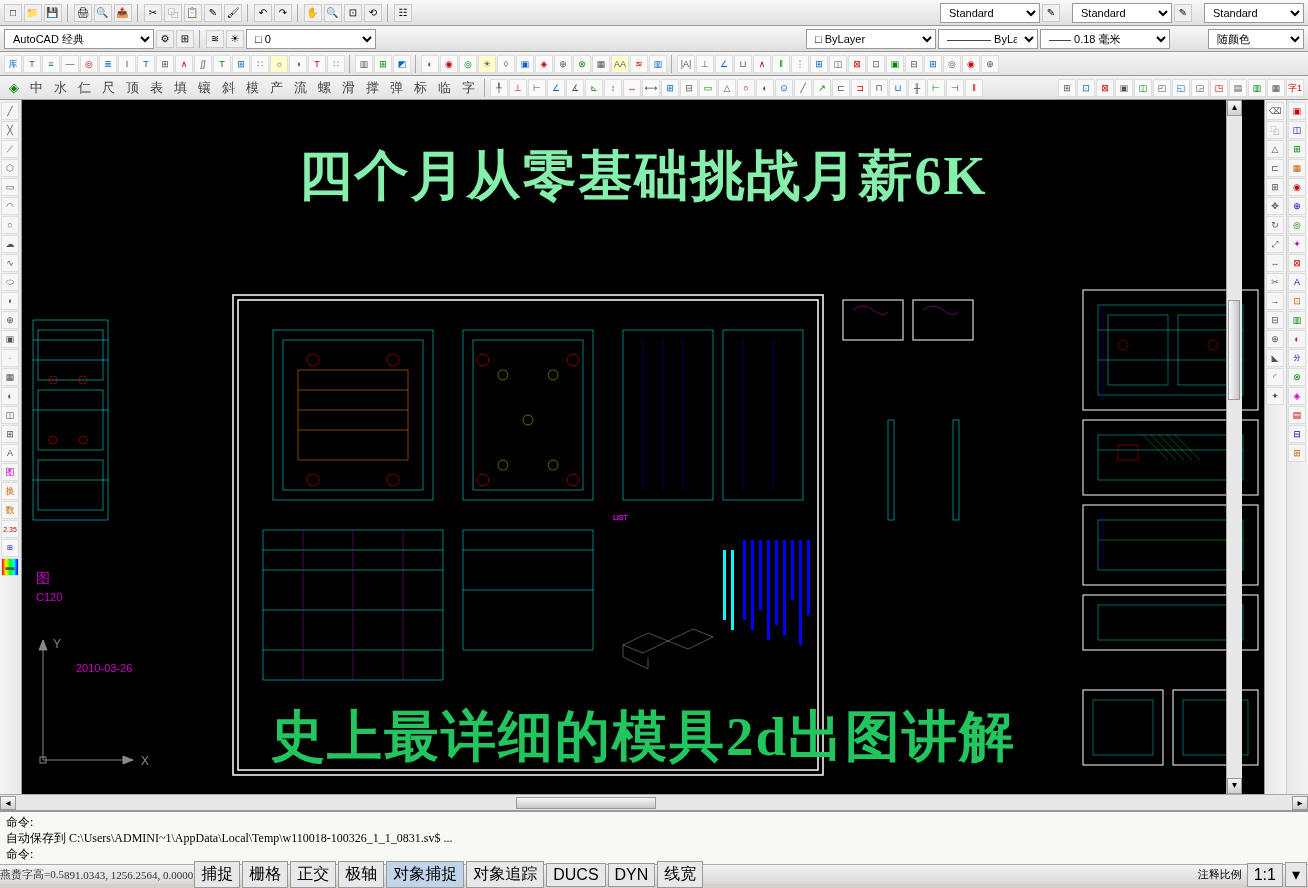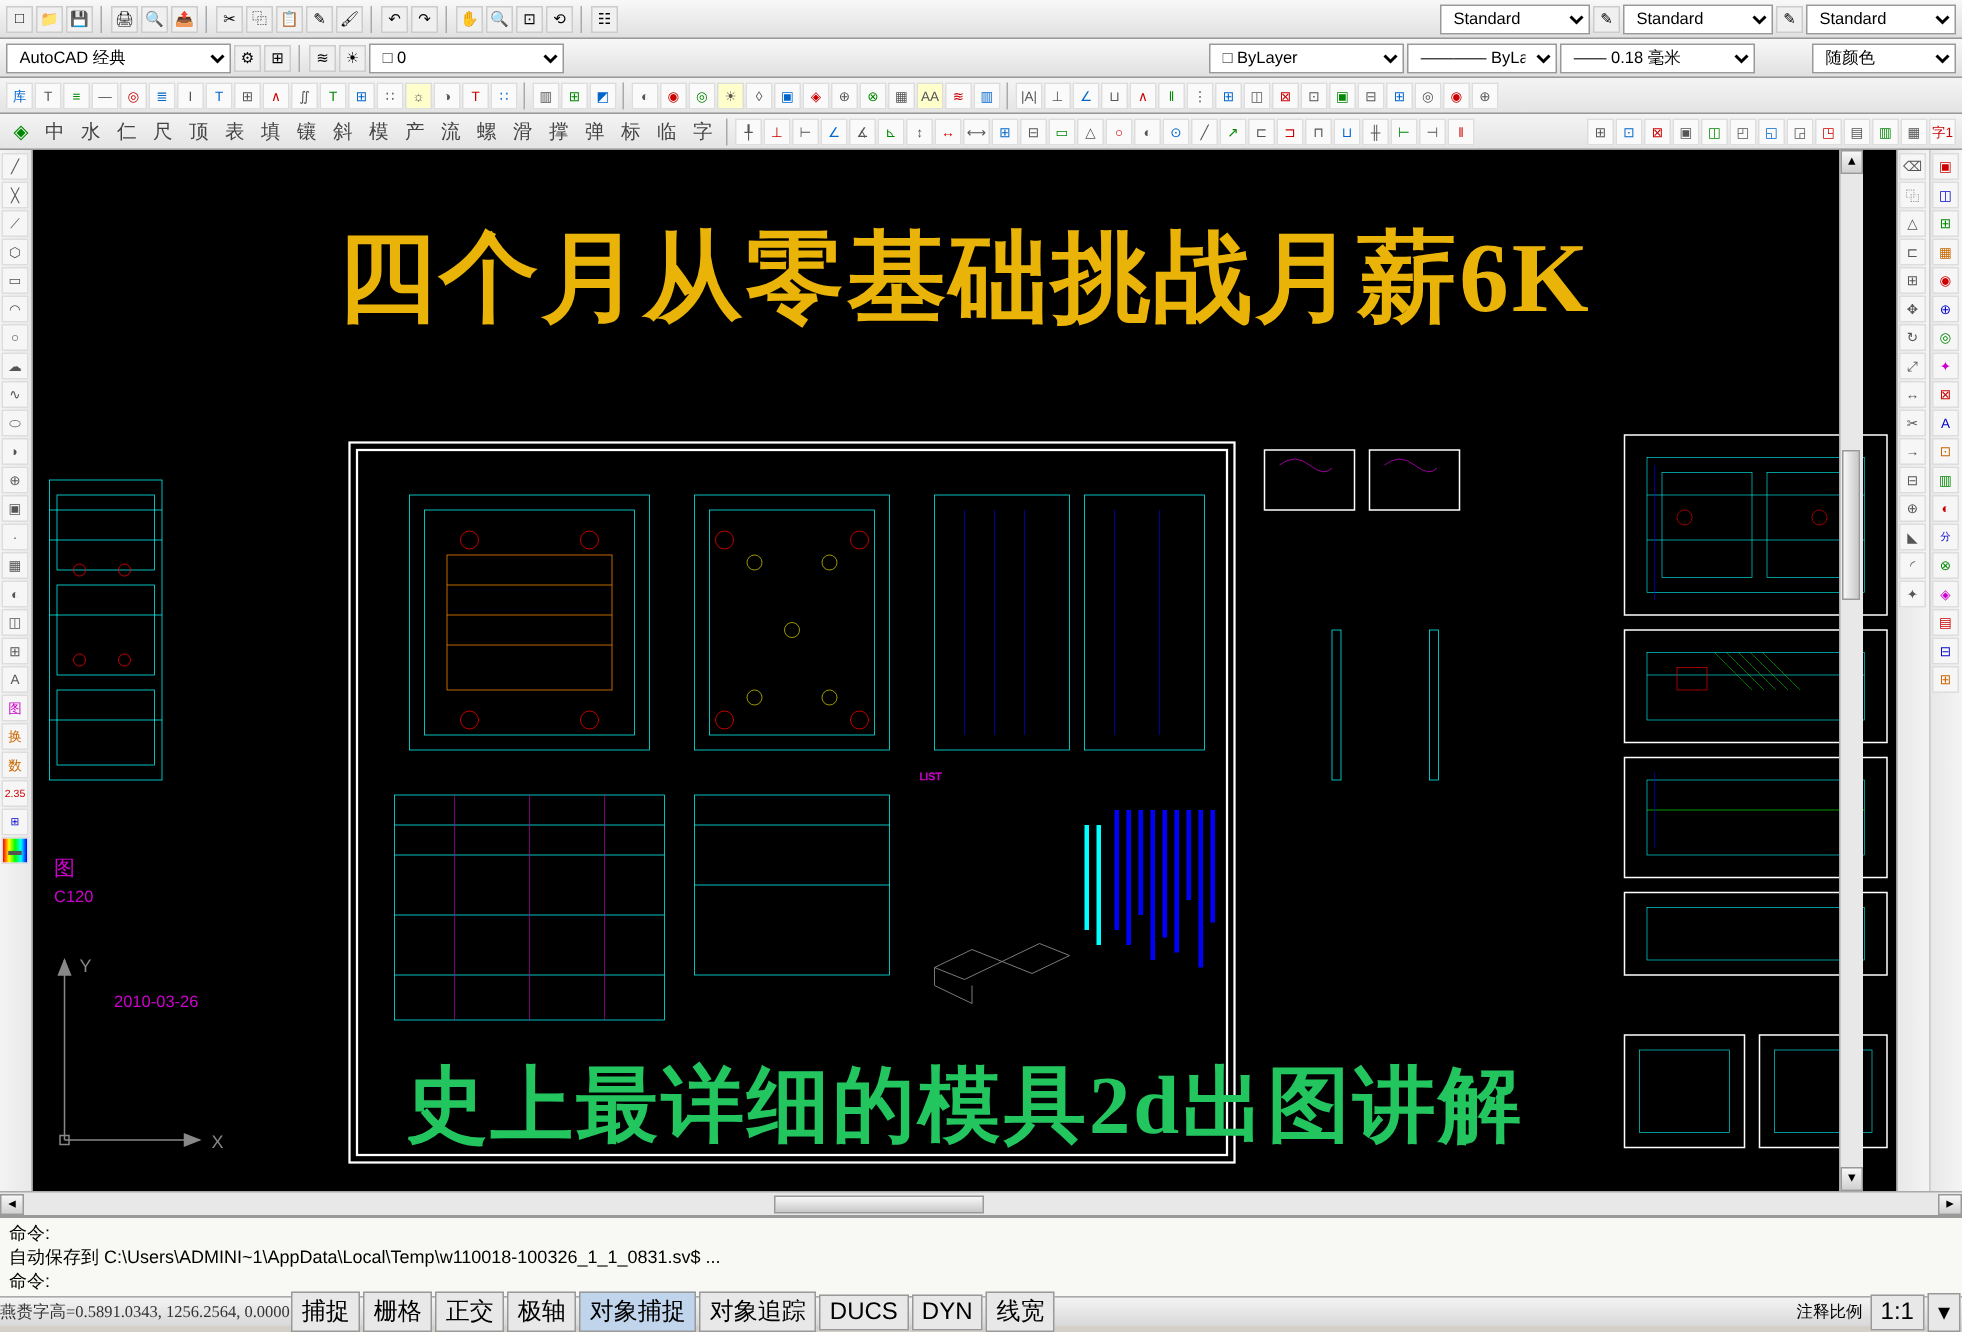--- a/index.html
+++ b/index.html
@@ -4,21 +4,21 @@
 <style>
 * { margin: 0; padding: 0; box-sizing: border-box; }
 body { font-family: "Microsoft YaHei", sans-serif; font-size: 11px; background: #d4d0c8; width: 1308px; height: 888px; overflow: hidden; }
 
 .toolbar-row { display: flex; align-items: center; background: linear-gradient(#f8f8f8, #e0e0e0); border-bottom: 1px solid #999; padding: 1px 4px; height: 26px; gap: 2px; }
 .toolbar-row.row2 { height: 26px; }
 .tb-btn { width: 18px; height: 18px; display: inline-flex; align-items: center; justify-content: center; background: #f0f0f0; border: 1px solid #ccc; font-size: 10px; cursor: pointer; }
 .tb-sep { width: 2px; height: 18px; border-left: 1px solid #aaa; margin: 0 3px; }
 .dropdown { height: 20px; border: 1px solid #999; background: white; font-size: 11px; padding: 0 4px; }
 .workspace-dd { width: 150px; }
-.std-dd { width: 100px; }
+.std-dd { width: 100px; margin-left: 10px; }
 .layer-dd { width: 130px; background: white; }
 .color-dd { width: 130px; margin-left: 44px; }
 .linetype-dd { width: 100px; }
 .lineweight-dd { width: 130px; }
 .plotstyle-dd { width: 96px; margin-left: 36px; }
 
 .toolbar-row3 { display: flex; background: linear-gradient(#f4f4f4, #e4e4e4); border-bottom: 1px solid #999; padding: 1px 4px; height: 24px; gap: 1px; align-items: center; }
 .tb-icon3 { width: 18px; height: 18px; background: #fafafa; border: 1px solid #ddd; display: inline-block; font-size: 9px; line-height: 16px; text-align: center; color: #555; cursor: pointer; }
 .tb-icon3.blue { color: #06c; }
 .tb-icon3.red { color: #c00; }
@@ -31,28 +31,28 @@
 .main-area { display: flex; height: 694px; }
 .left-toolbar { width: 22px; background: linear-gradient(90deg,#f4f4f4,#e8e8e8); border-right: 1px solid #999; display: flex; flex-direction: column; gap: 1px; padding: 2px 1px; }
 .left-toolbar .vt-btn { width: 18px; height: 18px; font-size: 9px; }
 .right-toolbar { width: 22px; background: linear-gradient(90deg,#e8e8e8,#f4f4f4); border-left: 1px solid #999; display: flex; flex-direction: column; gap: 1px; padding: 2px 1px; }
 .right-toolbar .vt-btn { width: 18px; height: 18px; font-size: 9px; }
 .vt-btn { display: inline-flex; align-items: center; justify-content: center; background: #f6f6f6; border: 1px solid #ddd; color: #555; cursor: pointer; }
 
 .canvas { flex: 1; background: #000; position: relative; overflow: hidden; }
 .canvas svg { width: 100%; height: 100%; }
 
-.overlay-title1 { position: absolute; top: 40px; left: 50%; transform: translateX(-50%); color: #eab308; font-size: 66px; font-weight: 900; letter-spacing: 2px; font-family: "SimHei","Microsoft YaHei"; white-space: nowrap; }
+.overlay-title1 { position: absolute; top: 40px; left: 50%; transform: translateX(-50%); color: #86efac; font-size: 54px; font-weight: 900; letter-spacing: 2px; font-family: "SimHei","Microsoft YaHei"; white-space: nowrap; }
 .overlay-title2 { position: absolute; bottom: 20px; left: 50%; transform: translateX(-50%); color: #22c55e; font-size: 55px; font-weight: 900; letter-spacing: 2px; font-family: "SimHei","Microsoft YaHei"; white-space: nowrap; }
 
 .scroll-h { height: 16px; background: #e8e8e8; border-top: 1px solid #aaa; display: flex; align-items: center; }
 .scroll-h .thumb { width: 140px; height: 12px; background: linear-gradient(#f8f8f8,#c8c8c8); border: 1px solid #999; margin-left: 500px; }
 .scroll-h .arrow { width: 16px; height: 14px; background: linear-gradient(#f8f8f8,#d0d0d0); border: 1px solid #999; font-size: 10px; text-align: center; line-height: 12px; cursor: pointer; }
 
-.cmdline { background: #f8f8f4; border-top: 2px solid #999; height: 54px; font-family: Liberation Sans, sans-serif; font-size: 12px; padding: 2px 6px; line-height: 16px; overflow: hidden; }
+.cmdline { background: #f8f8f4; border-top: 2px solid #999; height: 54px; font-family: Liberation Serif, serif; font-size: 12px; padding: 2px 6px; line-height: 16px; overflow: hidden; }
 .cmd-input { display: flex; align-items: center; }
 .cmd-input input { border: none; background: transparent; font-family: inherit; font-size: 12px; width: 800px; outline: none; }
 
 .statusbar { height: 20px; background: linear-gradient(#f4f4f4,#d8d8d8); border-top: 1px solid #aaa; display: flex; align-items: center; font-size: 11px; gap: 0; }
 .statusbar .coord { padding: 0 0; color: #333; font-family: Liberation Serif, serif; }
 .statusbar .togglebtn { padding: 2px 6px; border: 1px solid #999; margin: 0 1px; background: #e8e8e8; cursor: pointer; font-size: 16px; }
 .statusbar .togglebtn.on { background: #c0d4ec; }
 .statusbar .spacer { flex: 1; }
 .date-label { position: absolute; bottom: 120px; left: 54px; color: #c0c; font-size: 11px; }
 .graph-label { position: absolute; bottom: 190px; left: 14px; color: #c0c; font-size: 14px; }

